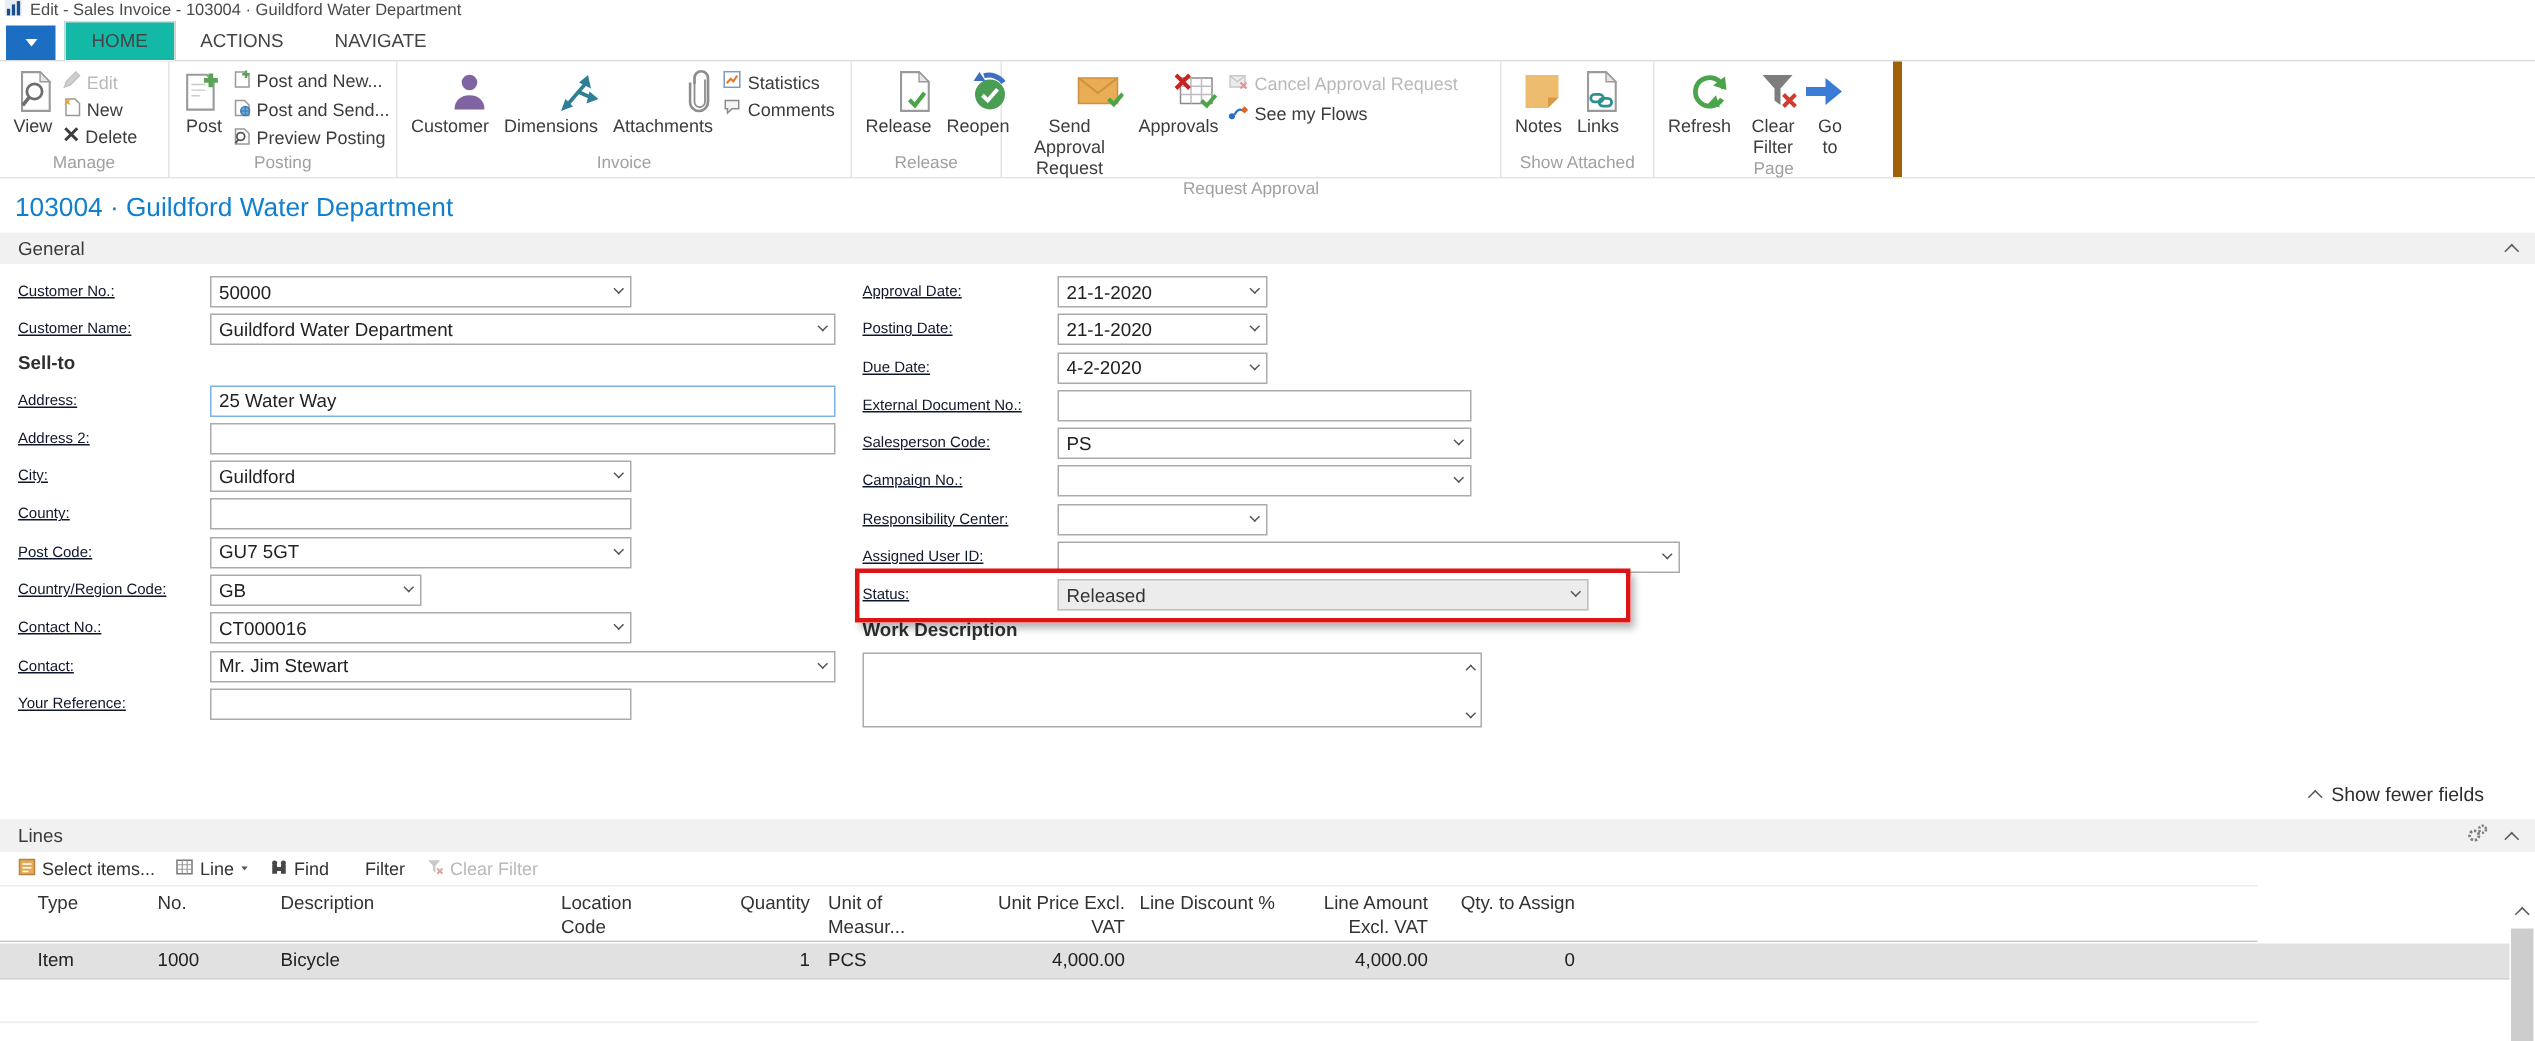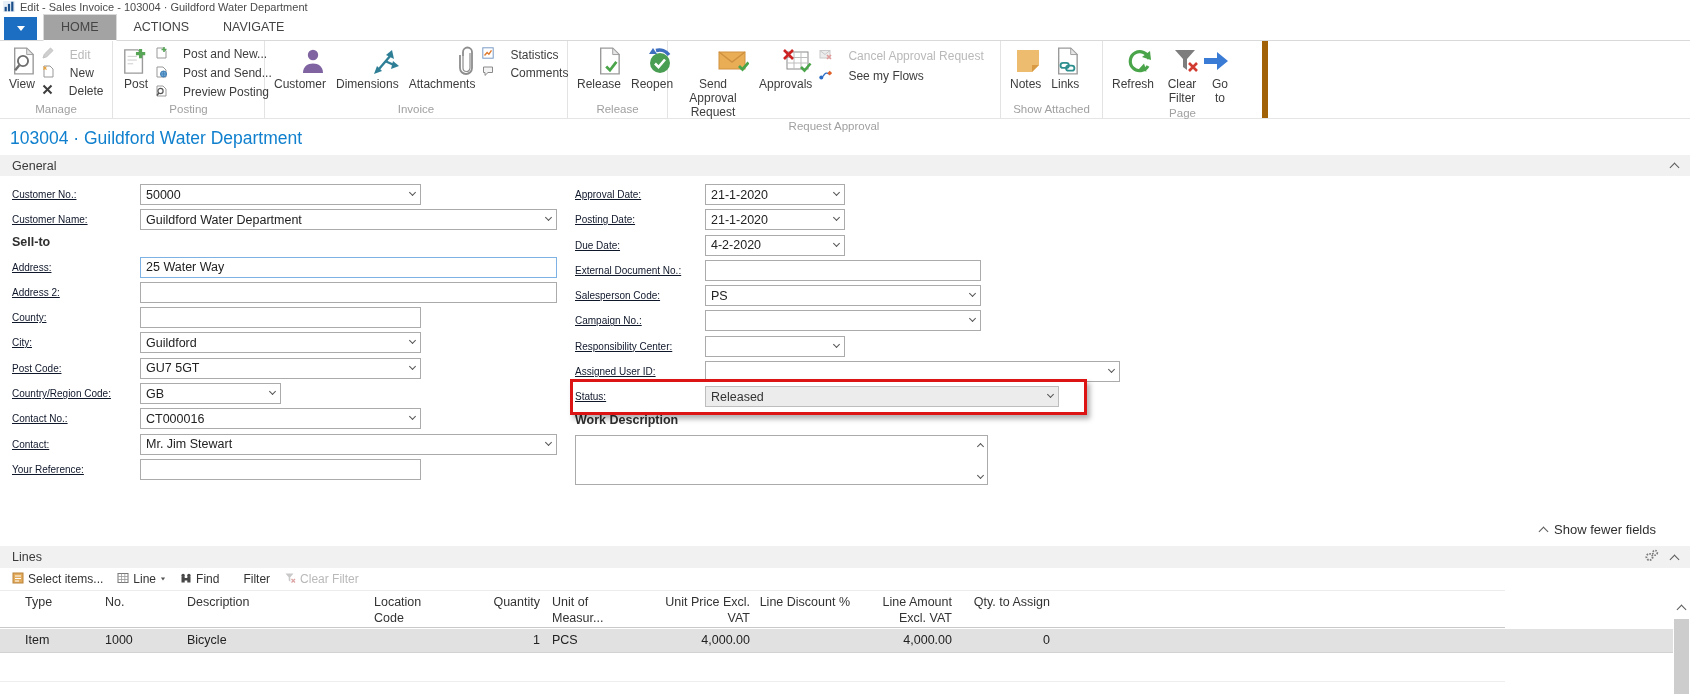--- a/index.html
+++ b/index.html
@@ -7,32 +7,32 @@
   .screen { position:relative; width:1690px; height:694px; background:#fff; overflow:hidden; color:#333; font-size:12.5px; }
 
   
   .titlebar { position:absolute; top:0; left:0; right:0; height:14px; display:flex; align-items:center; gap:5px; padding-left:3px; font-size:11px; color:#4a4a4a; }
 
   
   .tabstrip { position:absolute; top:14px; left:0; right:0; height:27px; display:flex; align-items:flex-end; border-bottom:1px solid #d9d9d9; background:#fff; }
   .appmenu { width:33px; height:23px; background:#1b6ec2; margin:0 6px 0 4px; display:flex; align-items:center; justify-content:center; cursor:pointer; }
   .caret-down { width:0; height:0; border-left:4px solid transparent; border-right:4px solid transparent; border-top:5px solid #fff; }
   .tab { padding:5px 17px 6px; font-size:12.5px; color:#444; cursor:pointer; }
-  .tab.active { background:#a3a3a3; border:1px solid #d9d9d9; border-bottom:1px solid #fff; margin-bottom:-1px; }
+  .tab.active { background:#14b8a6; border:1px solid #d9d9d9; border-bottom:1px solid #fff; margin-bottom:-1px; }
 
   
   .ribbon { position:absolute; top:41px; left:0; right:0; height:78px; display:flex; border-bottom:1px solid #e5e5e5; background:#fff; }
   .rgroup { display:flex; flex-direction:column; border-right:1px solid #e3e3e3; }
   .rgc { flex:1; display:flex; align-items:stretch; padding:2px 4px 0; }
   .rglabel { text-align:center; color:#a0a0a0; font-size:11.5px; padding:1px 4px 3px; white-space:nowrap; }
   .rbtn-lg { display:flex; flex-direction:column; align-items:flex-end; padding:3px 5px 0; cursor:pointer; text-align:center; }
   .rbtn-lg .rtxt { font-size:12px; color:#3d3d3d; line-height:1.15; margin-top:2px; }
   .rcol { display:flex; flex-direction:column; justify-content:center; gap:3px; padding:0 2px; }
   .rcol.top { justify-content:flex-start; padding-top:4px; }
-  .rbtn-sm { display:flex; align-items:center; gap:16px; font-size:12px; color:#3d3d3d; cursor:pointer; white-space:nowrap; }
+  .rbtn-sm { display:flex; align-items:center; gap:4px; font-size:12px; color:#3d3d3d; cursor:pointer; white-space:nowrap; }
   .grayed, .grayed .rtxt, .rbtn-sm.grayed span { color:#b9b9b9 !important; }
   .ric { height:30px; display:flex; align-items:center; justify-content:center; }
 
   
   .chev { display:inline-block; width:7px; height:7px; border-right:1.5px solid #5a5a5a; border-bottom:1.5px solid #5a5a5a; }
   .chev.down { transform:rotate(45deg); margin-top:-4px; }
   .chev.up { transform:rotate(-135deg); margin-top:4px; }
   .chev.sm { width:5px; height:5px; border-width:1.2px; border-color:#555; }
   .tricaret { width:0;height:0;border-left:3.5px solid transparent;border-right:3.5px solid transparent;border-top:4px solid #555; display:inline-block; }
 
@@ -400,30 +400,30 @@
             <span class="fval">25 Water Way</span>
           </div>
         </div>
       <div class="frow">
           <label class="flabel">Address 2:</label>
         <div class="fctrl" style="width:417px">
             <span class="fval"></span>
           </div>
         </div>
       <div class="frow">
+          <label class="flabel">City:</label>
+        <div class="fctrl" style="width:281px">
+            <span class="fval">Guildford</span>
+            <span class="chev down sm"></span>
+          </div>
+        </div>
+      <div class="frow">
           <label class="flabel">County:</label>
         <div class="fctrl" style="width:281px">
             <span class="fval"></span>
-          </div>
-        </div>
-      <div class="frow">
-          <label class="flabel">City:</label>
-        <div class="fctrl" style="width:281px">
-            <span class="fval">Guildford</span>
-            <span class="chev down sm"></span>
           </div>
         </div>
       <div class="frow">
           <label class="flabel">Post Code:</label>
         <div class="fctrl" style="width:281px">
             <span class="fval">GU7 5GT</span>
             <span class="chev down sm"></span>
           </div>
         </div>
       <div class="frow">

